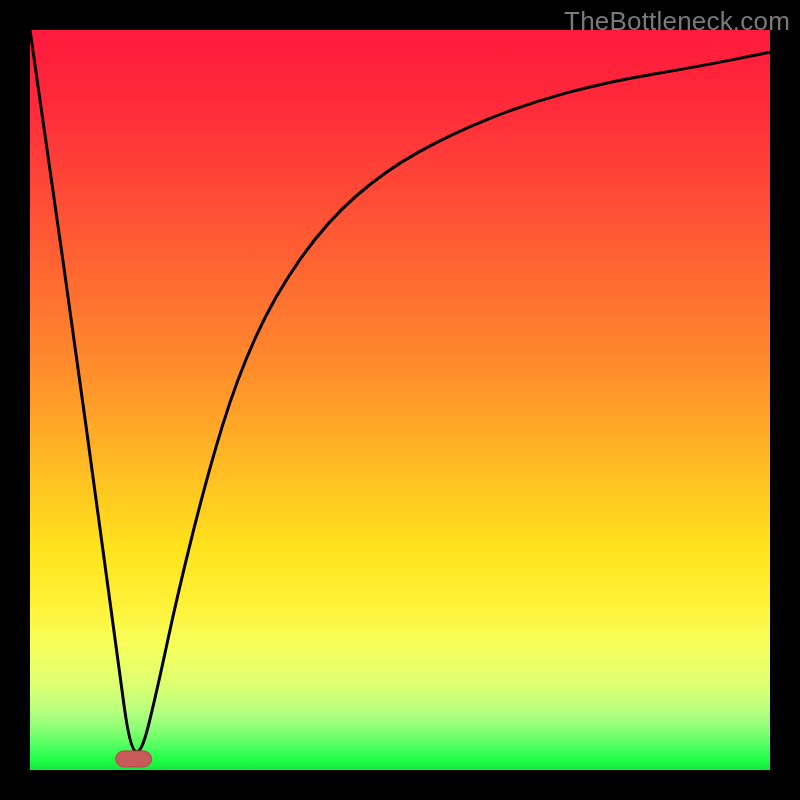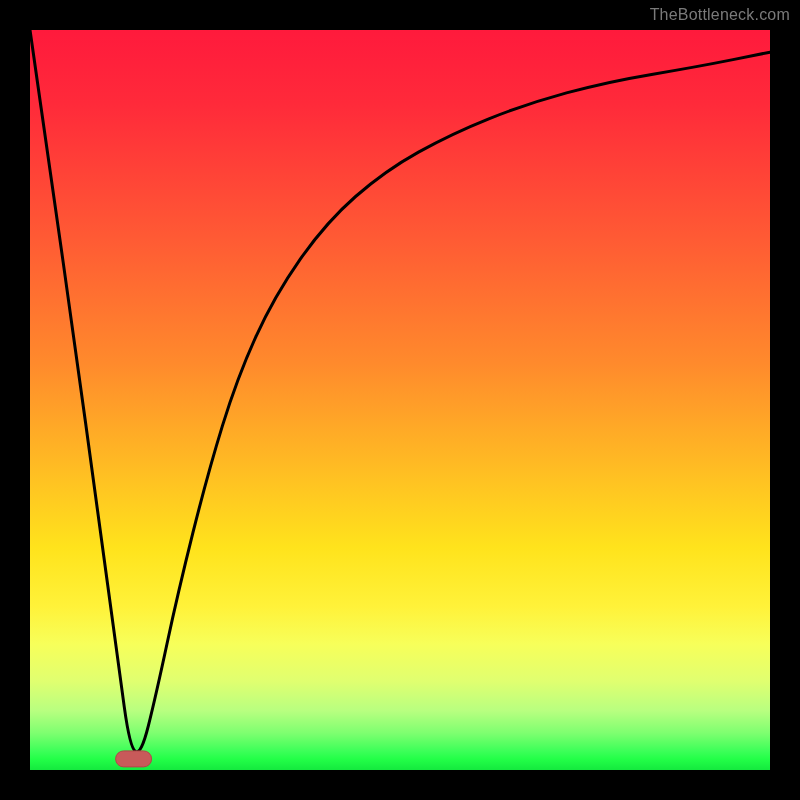--- a/index.html
+++ b/index.html
@@ -41,21 +41,21 @@
       #3bff58 97.5%,
       #23ff48 98.5%,
       #14e93e 100%
     );
   }
   .watermark {
     position: absolute;
     top: 6px;
     right: 10px;
     color: #7a7a7a;
-    font-size: 16px;
+    font-size: 26px;
     font-weight: 500;
     letter-spacing: 0.2px;
     user-select: none;
   }
   svg.overlay {
     position: absolute;
     left: 30px;
     top: 30px;
     width: 740px;
     height: 740px;

